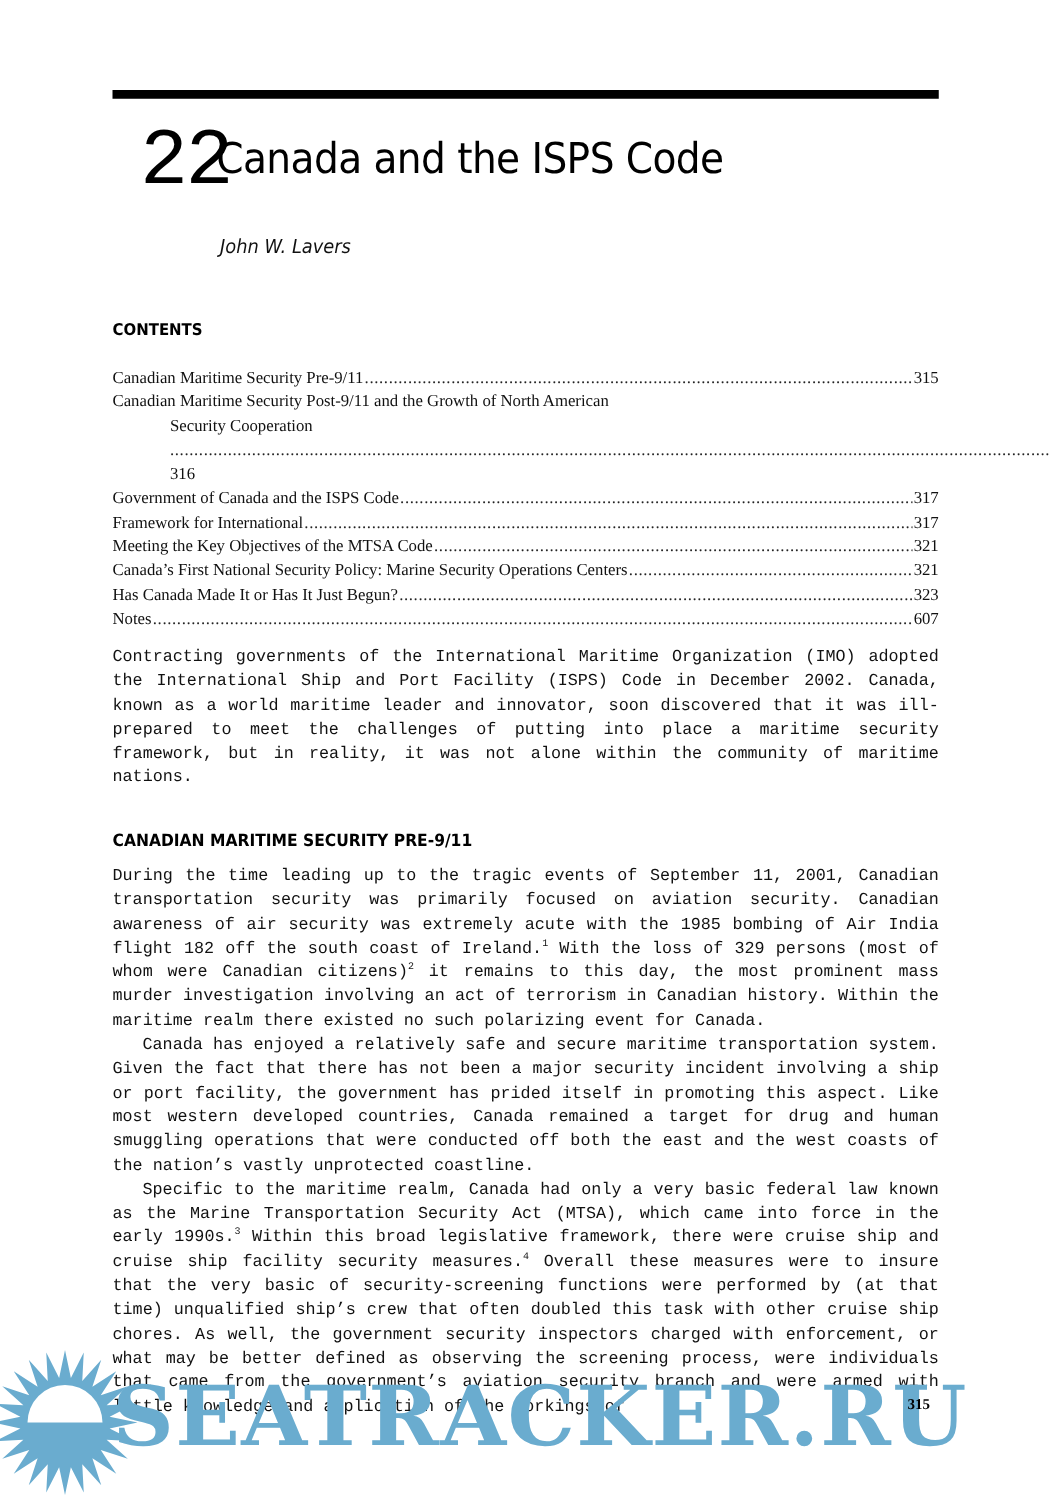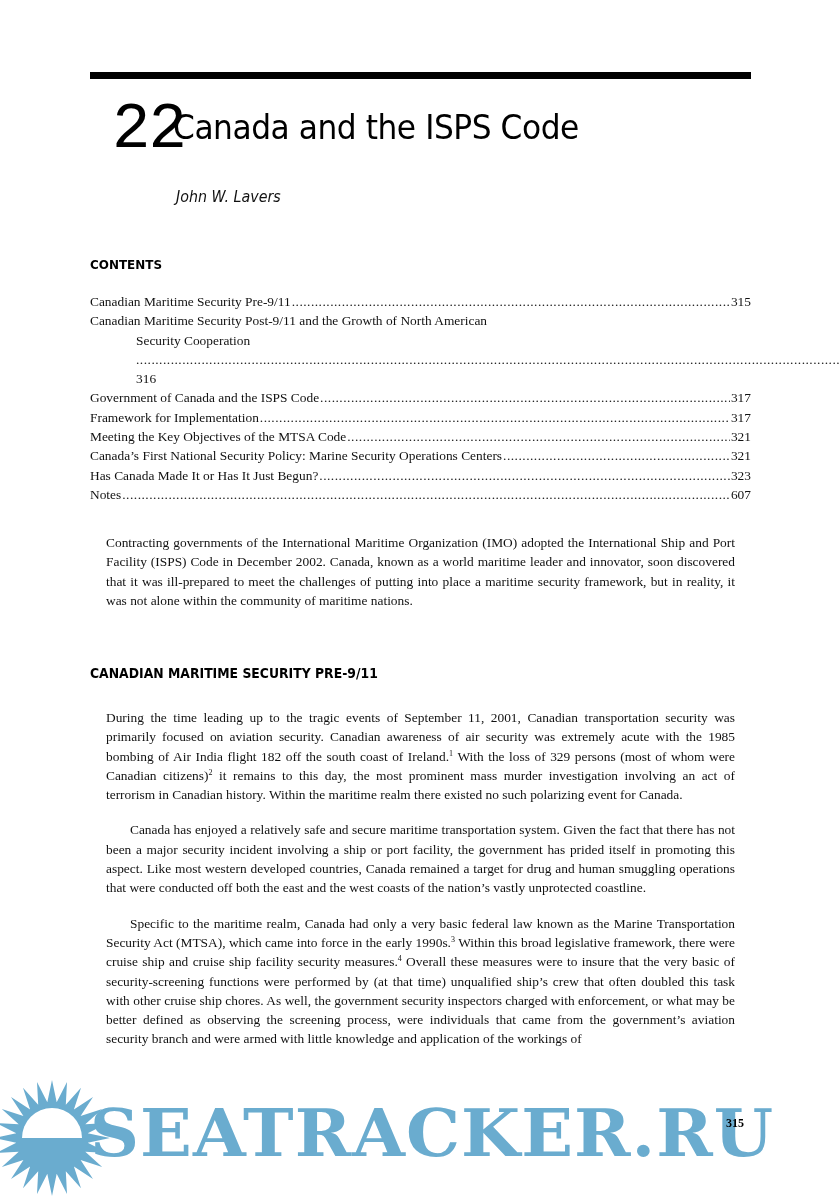--- a/index.html
+++ b/index.html
@@ -11,21 +11,21 @@
   .contents-h { position: absolute; left: 90px; top: 257px; font-family: "DejaVu Sans", sans-serif; font-weight: bold; font-size: 13px; color: #000; transform: scaleX(0.92); transform-origin: left; }
   .toc { position: absolute; left: 90px; top: 292px; width: 661px; font-family: "Liberation Serif", serif; font-size: 13.4px; line-height: 19.3px; }
   .toc-row { display: flex; align-items: baseline; white-space: nowrap; }
   .toc-row .lbl { flex: 0 0 auto; }
   .toc-row .dots { flex: 1 1 auto; overflow: hidden; margin: 0 1px; }
   .toc-row .dots::after { content: "......................................................................................................................................................................................................................................................"; letter-spacing: 0.5px; color: #222; }
   .toc-row .pg { flex: 0 0 auto; }
   .toc-row.indent { padding-left: 45px; flex-direction: column; }
   .toc-row.nodots .dots::after { content: ""; }
   .body { position: absolute; left: 90px; width: 661px; font-family: "Liberation Serif", serif; font-size: 13.4px; line-height: 19.3px; text-align: justify; color: #111; }
-  .body p { margin: 16px; }
+  .body p { margin: 0; font-family: Liberation Mono, monospace; }
   .body p.indent { text-indent: 24px; }
   .intro { top: 517px; }
   .sec-h { position: absolute; left: 90px; top: 665px; font-family: "DejaVu Sans", sans-serif; font-weight: bold; font-size: 13.5px; color: #000; transform: scaleX(0.92); transform-origin: left; white-space: nowrap; }
   .sec-body { top: 692px; }
   sup { font-size: 8px; line-height: 0; vertical-align: super; }
   .watermark { position: absolute; left: 0; top: 1080px; width: 840px; height: 120px; }
   .wm-text { position: absolute; left: 90px; top: 1100px; font-family: "DejaVu Serif", serif; font-weight: bold; font-size: 66px; line-height: 1; letter-spacing: 1px; color: #6aaccf; transform: scaleX(1.03); transform-origin: left; white-space: nowrap; }
   .pagenum { position: absolute; left: 726px; top: 1116px; font-family: "Liberation Serif", serif; font-weight: bold; font-size: 12px; color: #000; }
 </style>
 </head>
@@ -52,21 +52,21 @@
       <span class="lbl">Security Cooperation</span>
       <span class="dots"></span>
       <span class="pg">316</span>
     </div>
   <div class="toc-row">
       <span class="lbl">Government of Canada and the ISPS Code</span>
       <span class="dots"></span>
       <span class="pg">317</span>
     </div>
   <div class="toc-row">
-      <span class="lbl">Framework for Implementation</span>
+      <span class="lbl">Framework for International</span>
       <span class="dots"></span>
       <span class="pg">317</span>
     </div>
   <div class="toc-row">
       <span class="lbl">Meeting the Key Objectives of the MTSA Code</span>
       <span class="dots"></span>
       <span class="pg">321</span>
     </div>
   <div class="toc-row">
       <span class="lbl">Canada’s First National Security Policy: Marine Security Operations Centers</span>

